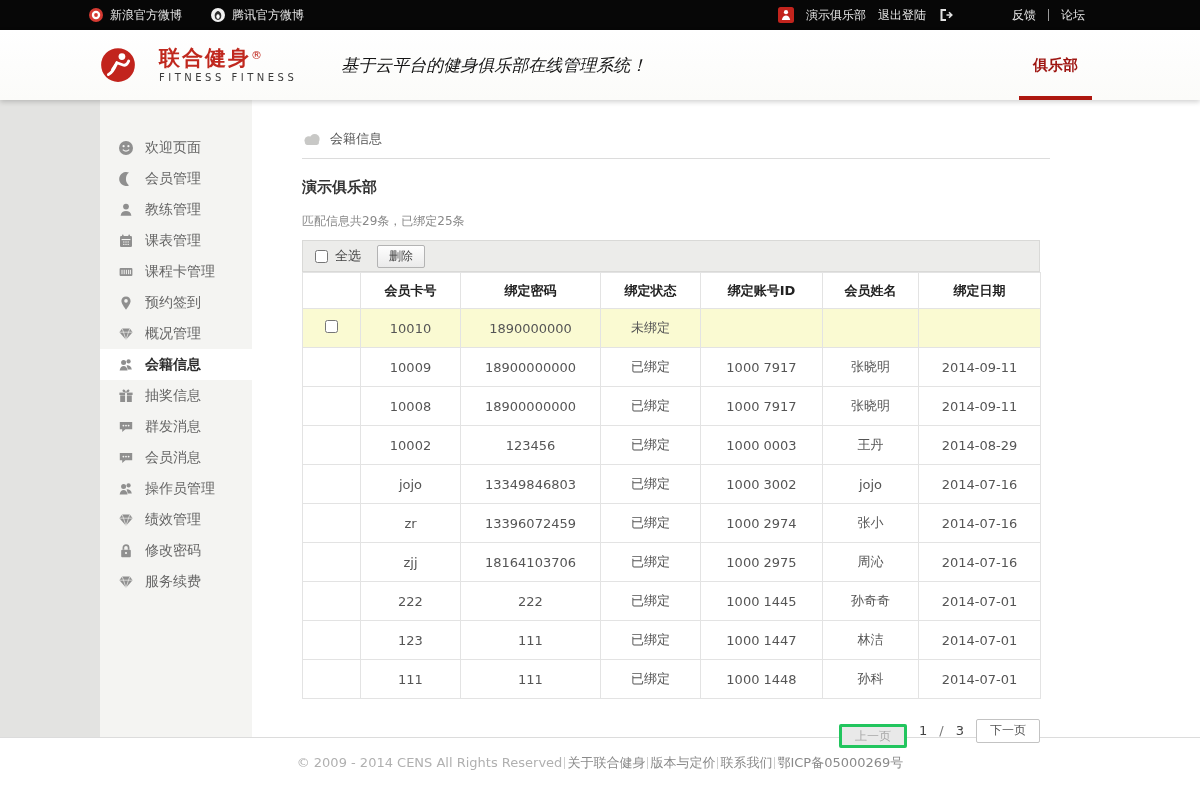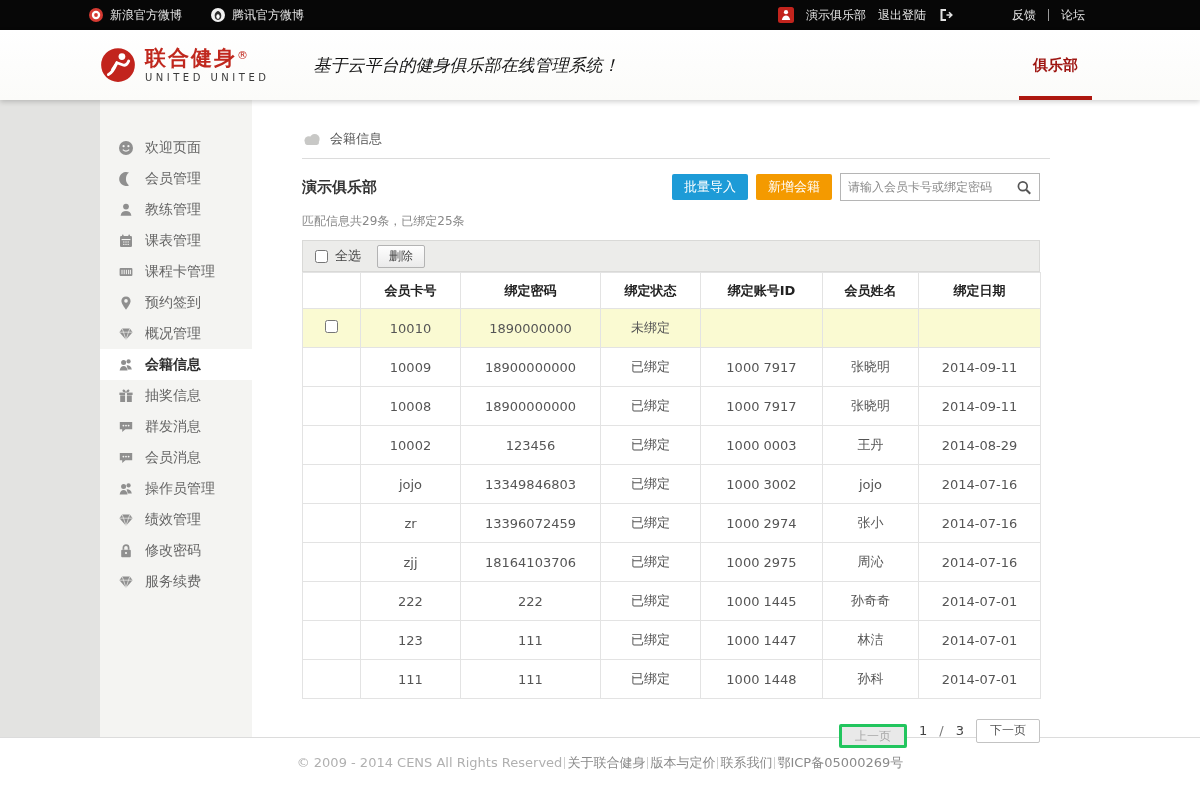--- a/index.html
+++ b/index.html
@@ -13,21 +13,21 @@
   .tb-icon { width:16px; height:16px; display:inline-flex; }
   .tb-icon svg { width:16px; height:16px; }
   .topbar-right { margin-left:auto; display:flex; align-items:center; gap:12px; }
   .tb-spacer { width:34px; }
   .tb-divider { width:1px; height:12px; background:#9a9a9a; }
 
   
   .header { height:70px; background:linear-gradient(#ffffff,#fbfbf9); position:relative;
             box-shadow:0 2px 5px rgba(0,0,0,0.18); display:flex; align-items:center;
             padding-left:100px; z-index:5; }
-  .logo { display:flex; align-items:center; gap:9px; }
+  .logo { display:flex; align-items:center; gap:23px; }
   .logo-mark { width:36px; height:36px; }
   .logo-cn { color:#c0281e; font-size:21px; font-weight:bold; letter-spacing:2px; line-height:1; }
   .logo-reg { font-size:11px; vertical-align:super; color:#c0281e; }
   .logo-en { font-size:10px; color:#3a3a3a; letter-spacing:3.5px; margin-top:3px; }
   .slogan { margin-left:44px; font-family:"DejaVu Serif","Liberation Serif",serif;
             font-style:italic; font-weight:normal; font-size:17px; color:#151515; }
   .club-tab { position:absolute; right:108px; top:0; height:70px; display:flex; align-items:center;
               color:#9e1511; font-weight:bold; font-size:15px; padding:0 14px; cursor:pointer; }
   .club-tab::after { content:""; position:absolute; left:0; right:0; bottom:0; height:4px; background:#ad1710; }
 
@@ -149,21 +149,21 @@
       <svg class="logo-mark" viewBox="0 0 32 32">
         <circle cx="16" cy="16" r="15" fill="#c2241d"></circle>
         <circle cx="19.5" cy="8.5" r="3" fill="#fff"></circle>
         <path d="M7.5 24.5 C11.5 22.5 13 18.5 15 14 L20.5 16 C22.5 17 24.5 15 25.5 12.5" stroke="#fff" stroke-width="2.6" fill="none" stroke-linecap="round"></path>
         <path d="M15 14 L11 20" stroke="#fff" stroke-width="2.2" fill="none" stroke-linecap="round"></path>
       </svg>
       <div>
         <div>
           <span class="logo-cn">联合健身</span><span class="logo-reg">®</span>
         </div>
-        <div class="logo-en">UNITED UNITED</div>
+        <div class="logo-en">FITNESS FITNESS</div>
       </div>
     </div>
     <div class="slogan">基于云平台的健身俱乐部在线管理系统！</div>
     <div class="club-tab">俱乐部</div>
   </div>
 
   <div class="content">
     <div class="gutter"></div>
 
     <div class="sidebar" id="sidebar">
@@ -332,35 +332,20 @@
               <circle cx="6" cy="8" r="4" fill="#c8c8c6"></circle>
               <circle cx="11.5" cy="6.5" r="4.6" fill="#c8c8c6"></circle>
               <rect x="2.5" y="8" width="13" height="4" rx="2" fill="#c8c8c6"></rect>
             </svg>
           </span>
         <span>会籍信息</span>
       </div>
 
       <div class="title-row">
         <span class="club-title">演示俱乐部</span>
-        <span class="title-actions">
-          <button class="btn btn-blue">批量导入</button>
-          <button class="btn btn-orange">新增会籍</button>
-          <span class="search-box">
-            <input class="search-input" type="text" placeholder="请输入会员卡号或绑定密码" style="">
-            <button class="search-btn">
-              <span class="tb-icon">
-                  <svg viewBox="0 0 16 16">
-                    <circle cx="6.8" cy="6.8" r="4.4" stroke="#555" stroke-width="1.7" fill="none"></circle>
-                    <path d="M10.2 10.2 L14.2 14.2" stroke="#555" stroke-width="2"></path>
-                  </svg>
-                </span>
-            </button>
-          </span>
-        </span>
       </div>
 
       <div class="summary">匹配信息共29条，已绑定25条</div>
 
       <div class="toolbar">
         <input type="checkbox" id="select-all" style="">
         <span class="lbl">全选</span>
         <button class="btn-delete">删除</button>
       </div>
 

